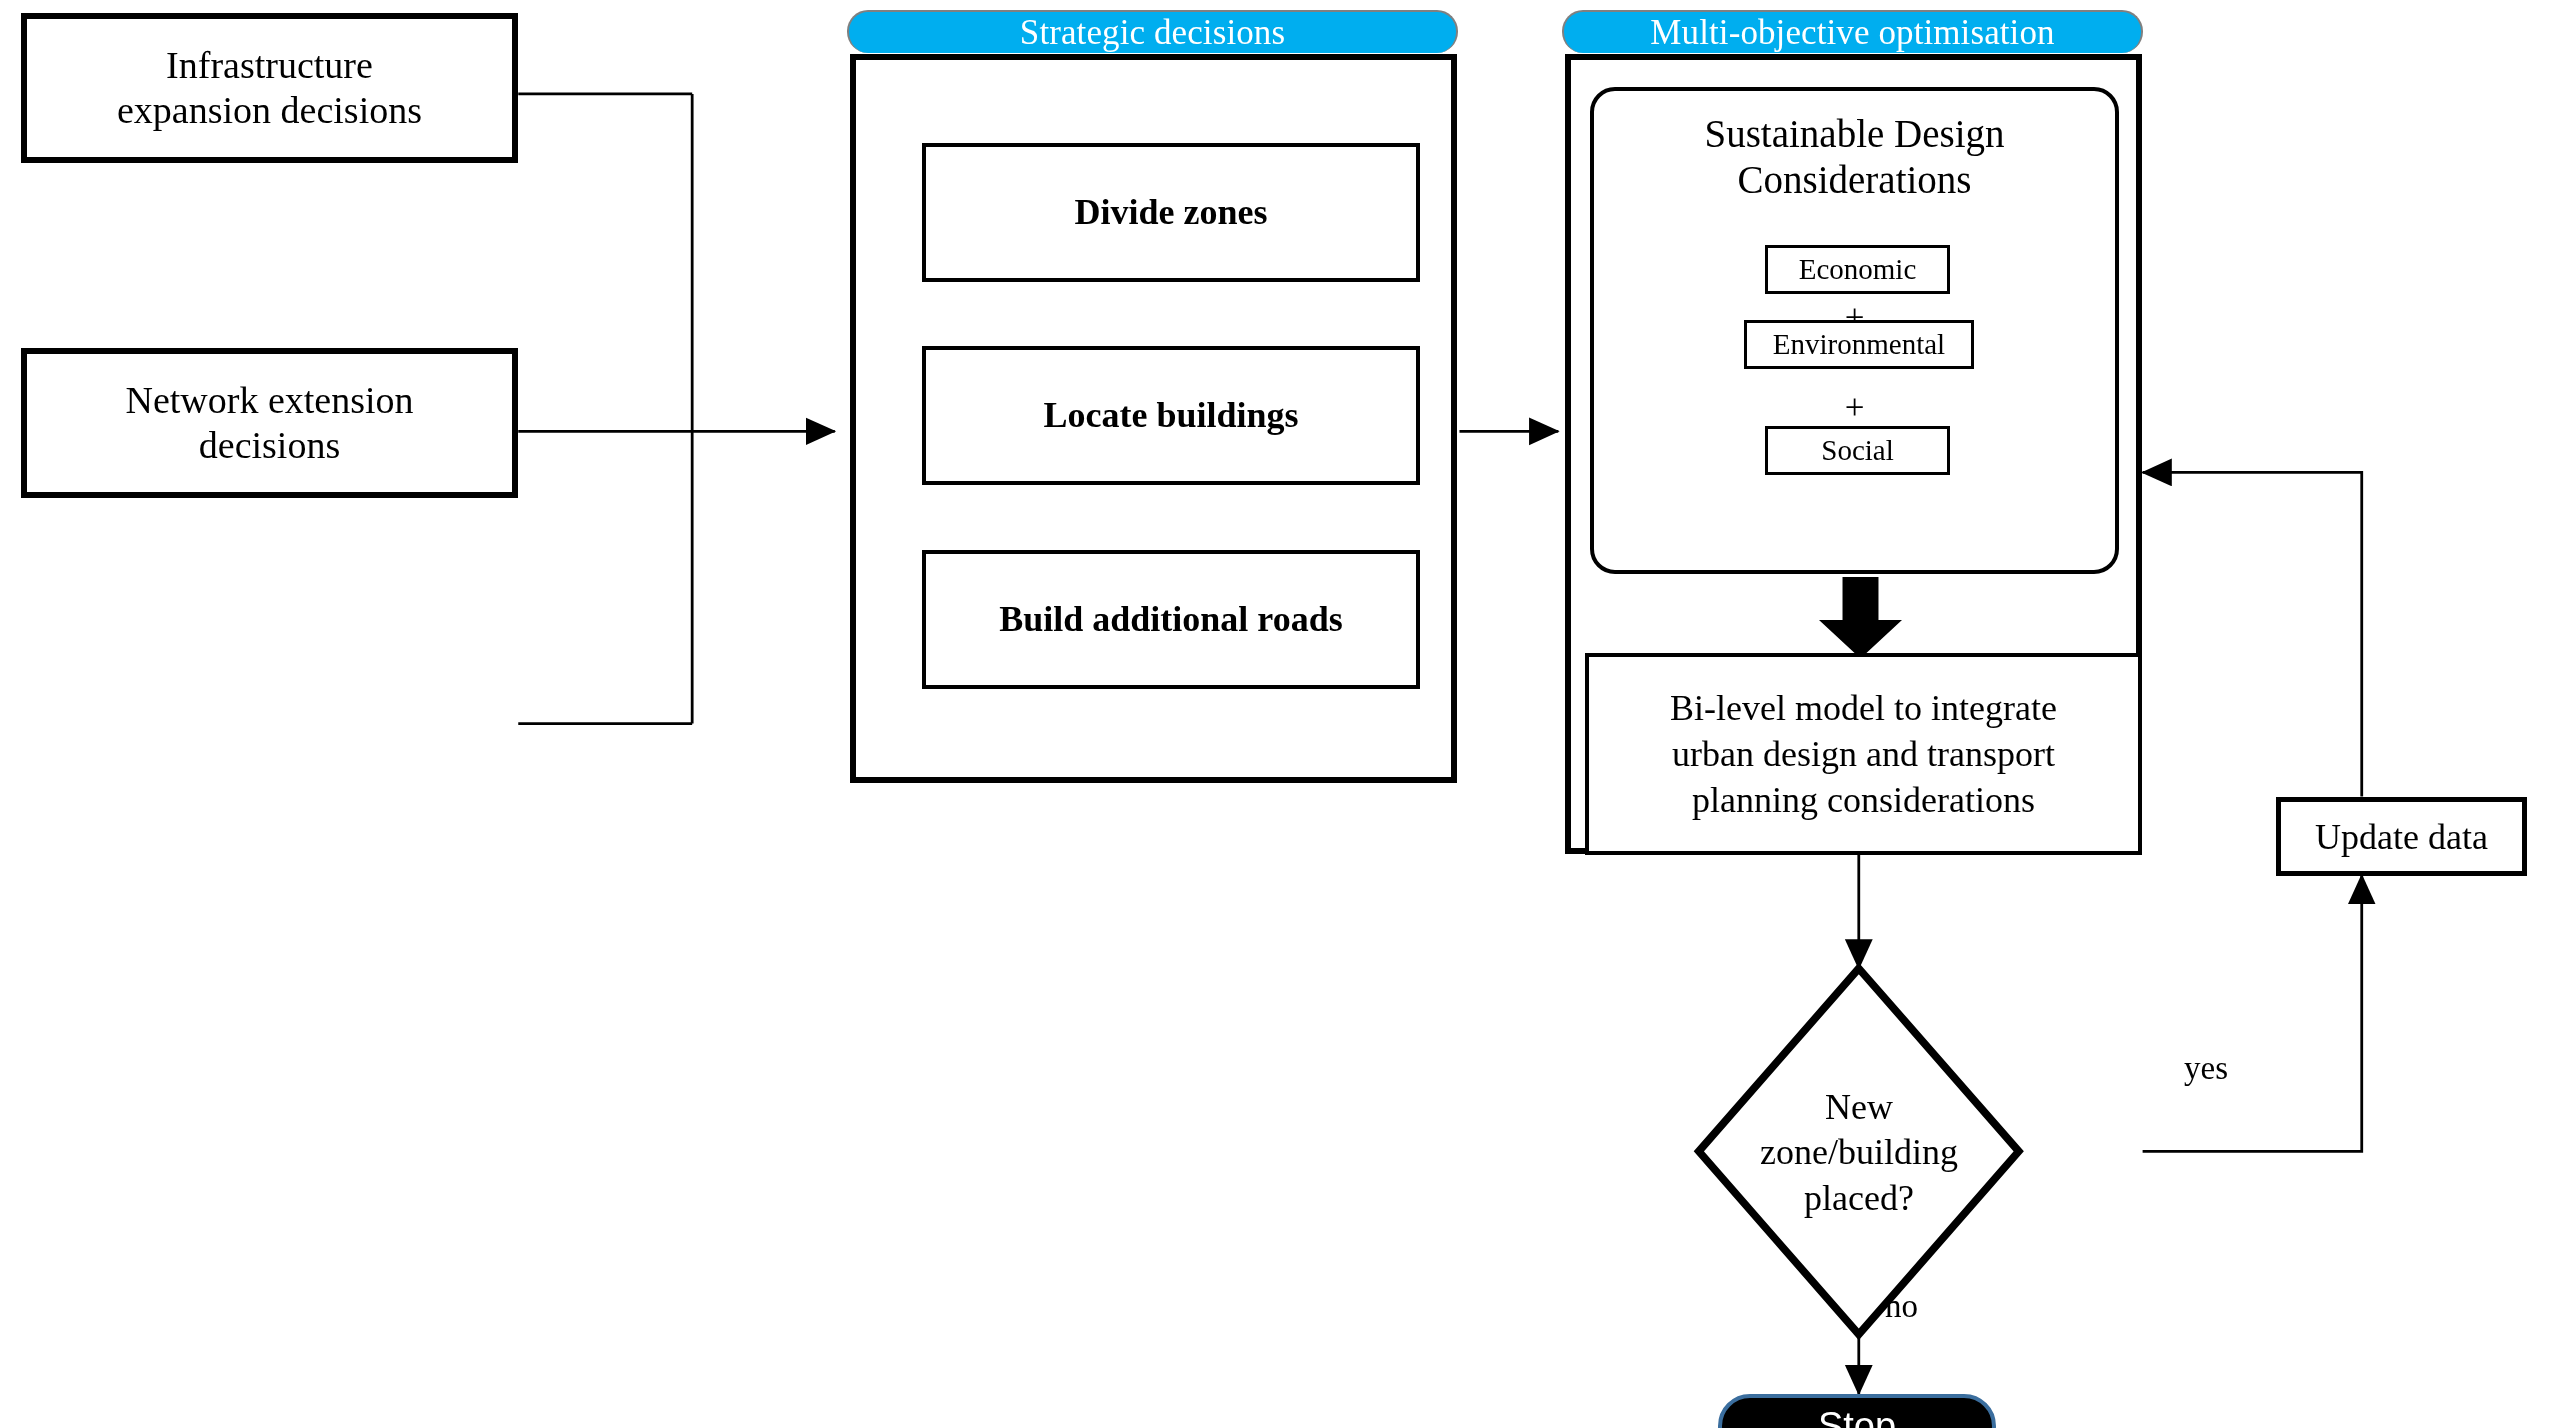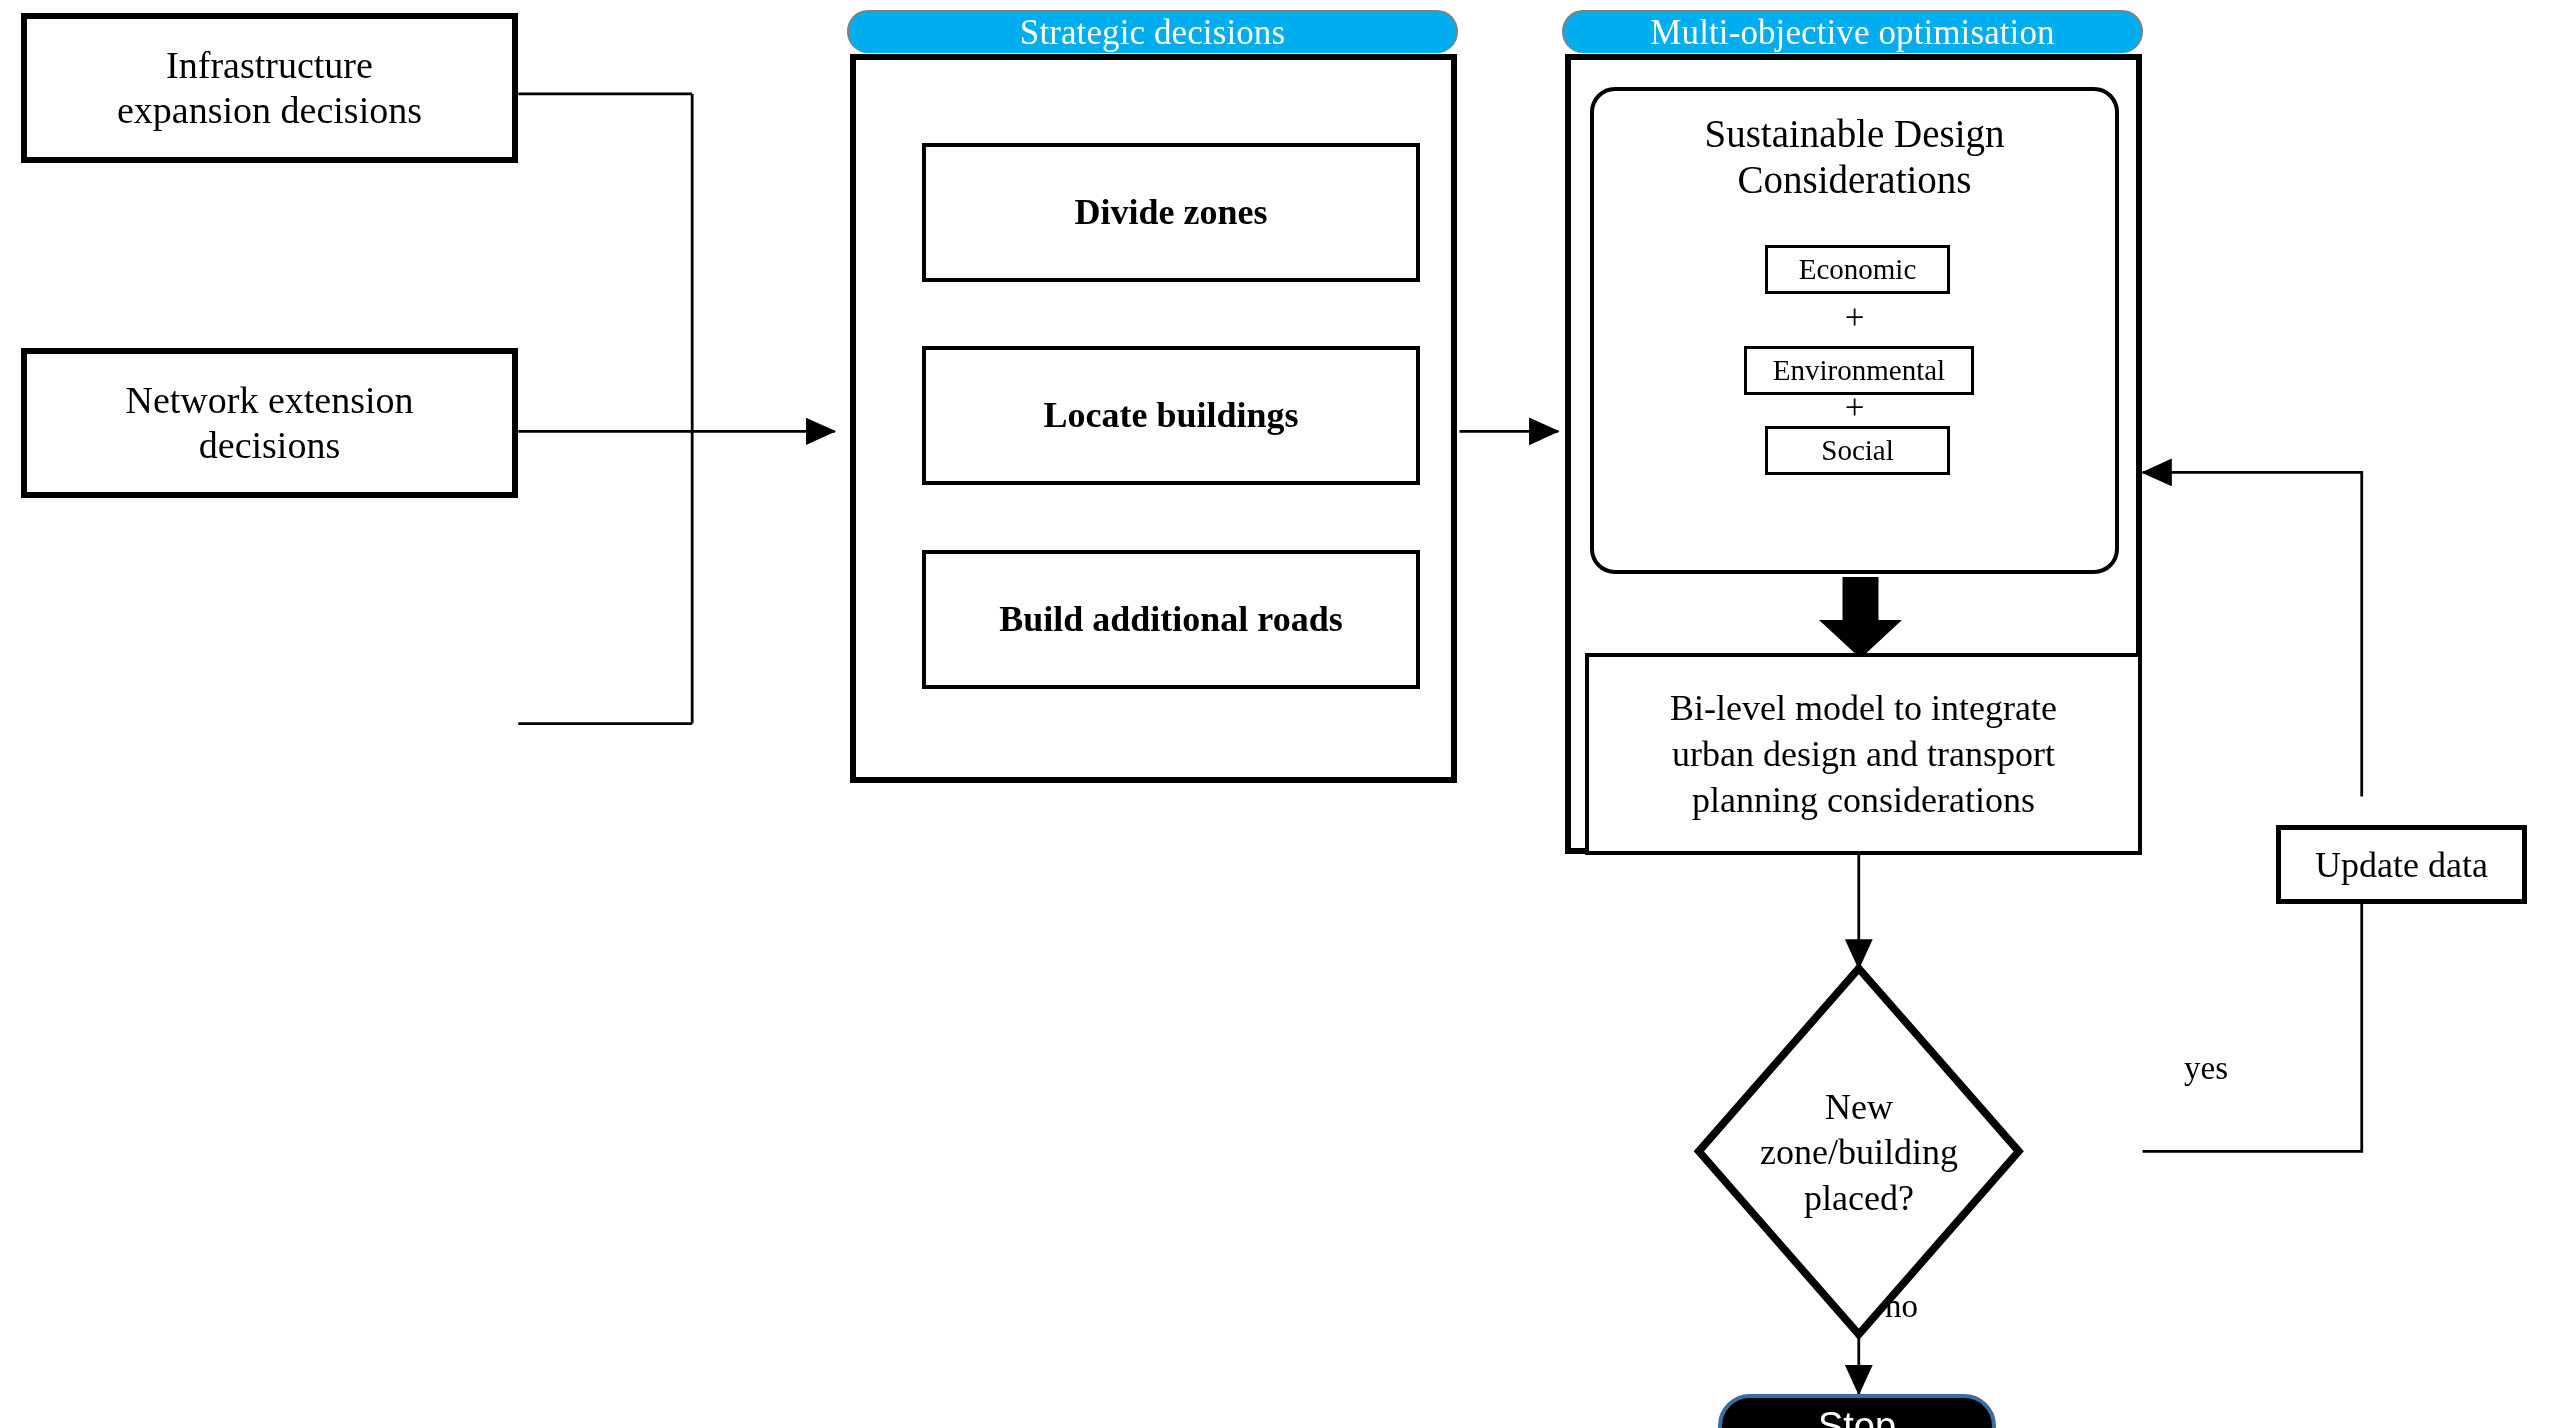--- a/index.html
+++ b/index.html
@@ -129,21 +129,21 @@
       <span>Sustainable Design</span><br>
       <span>Considerations</span>
     </div>
 
     <div class="node thin pill-label" style="left:171px;top:154px;width:185px;height:49px;">
       <span>Economic</span>
     </div>
     <div class="plus" style="top:206px;">
       <span>+</span>
     </div>
-    <div class="node thin pill-label" style="left:150px;top:255px;width:230px;height:49px;">
+    <div class="node thin pill-label" style="left:150px;top:229px;width:230px;height:49px;">
       <span>Environmental</span>
     </div>
     <div class="plus" style="top:296px;">
       <span>+</span>
     </div>
     <div class="node thin pill-label" style="left:171px;top:335px;width:185px;height:49px;">
       <span>Social</span>
     </div>
   </div>
 
@@ -169,21 +169,21 @@
     </div>
   </div>
 
   <div class="edge-label" style="left:2184px;top:1050px;">
     <span>yes</span>
   </div>
   <div class="edge-label" style="left:1885px;top:1288px;">
     <span>no</span>
   </div>
 
-  <div class="updbox" style="left:2276px;top:797px;width:251px;height:79px;margin-top:28px;">
+  <div class="updbox" style="left:2276px;top:797px;width:251px;height:79px;">
     <span>Update data</span>
   </div>
 
   <div class="stop" style="left:1718px;top:1394px;width:278px;height:64px;">
     <span>Stop</span>
   </div>
 
 </div>
 
 

